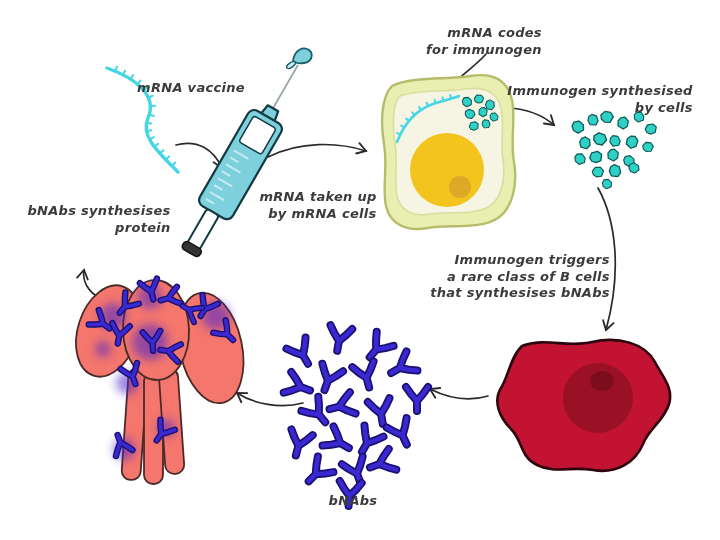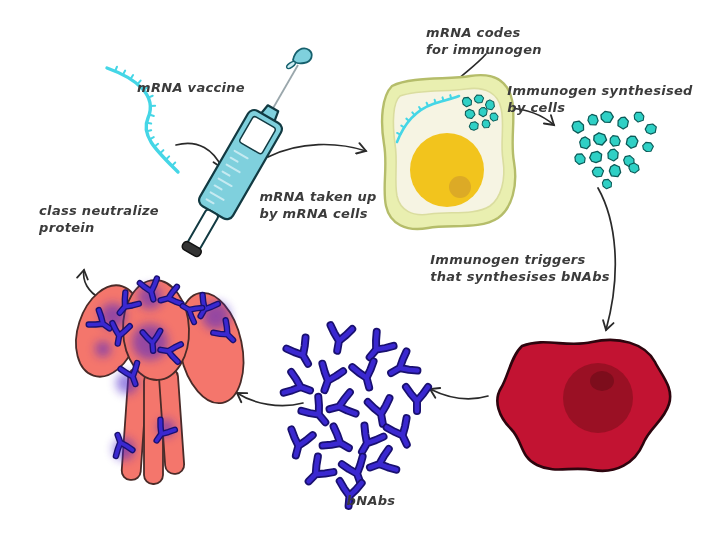--- a/index.html
+++ b/index.html
@@ -4,21 +4,21 @@
 <style>
   html,body{margin:0;padding:0;background:#fff;}
   .canvas{
     position:relative;width:720px;height:540px;overflow:hidden;background:#fff;
     font-family:"DejaVu Sans", sans-serif;
   }
   .canvas svg{position:absolute;left:0;top:0;}
   .lbl{
     position:absolute;transform:translateX(-50%);
     font-style:italic;font-weight:600;font-size:13px;line-height:16.5px;
-    letter-spacing:.3px;color:var(--text,#3b3b3b);text-align:left;white-space:nowrap;
+    letter-spacing:.3px;color:var(--text,#3b3b3b);text-align:right;white-space:nowrap;
   }
   
   .mrna{stroke:var(--mrna);stroke-width:3.4;fill:none;stroke-linecap:round}
   .mrna-tick{stroke:var(--mrna);stroke-width:2;stroke-linecap:round}
   .needle{stroke:#9aa7ac;stroke-width:1.8}
   .syr{fill:var(--syringe);stroke:#123a42;stroke-width:2.2;stroke-linejoin:round}
   .syr-window{fill:#ffffff;stroke:#123a42;stroke-width:1.5}
   .syr-tick{stroke:#c6eaf1;stroke-width:2;stroke-linecap:round}
   .plunger{fill:#ffffff;stroke:#123a42;stroke-width:2}
   .plunger-end{fill:#333333;stroke:#111111;stroke-width:1.5}
@@ -233,23 +233,24 @@
 <div class="lbl" style="left:600px;top:83px">
   <div>Immunogen synthesised</div>
   <div>by cells</div>
 </div>
 <div class="lbl" style="left:318px;top:189px">
   <div>mRNA taken up</div>
   <div>by mRNA cells</div>
 </div>
 <div class="lbl" style="left:520px;top:252px">
   <div>Immunogen triggers</div>
+  <div>a rare class of B cells</div>
   <div>that synthesises bNAbs</div>
 </div>
 <div class="lbl" style="left:99px;top:203px">
-  <div>class neutralize</div>
+  <div>bNAbs synthesises</div>
   <div>protein</div>
 </div>
-<div class="lbl" style="left:371px;top:493px">
+<div class="lbl" style="left:353px;top:493px">
   <div>bNAbs</div>
 </div>
 
 </div>
 
 </body></html>

